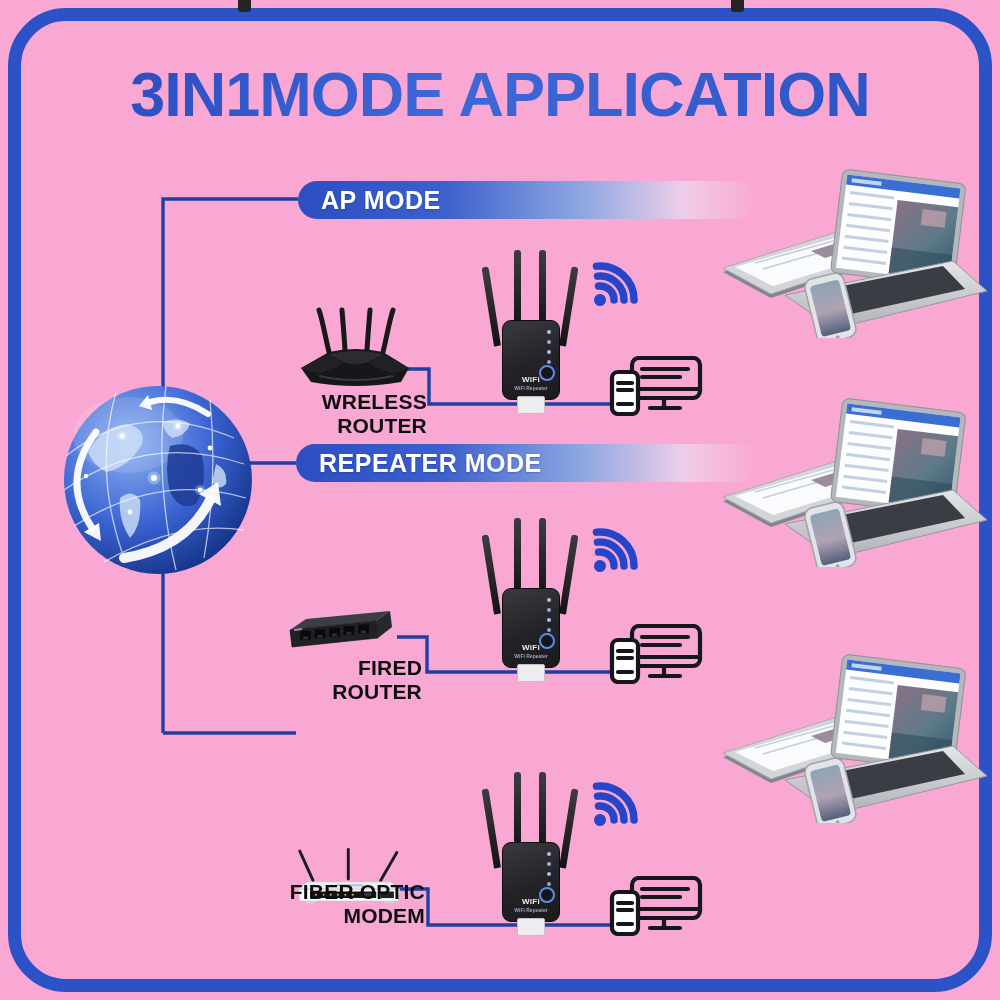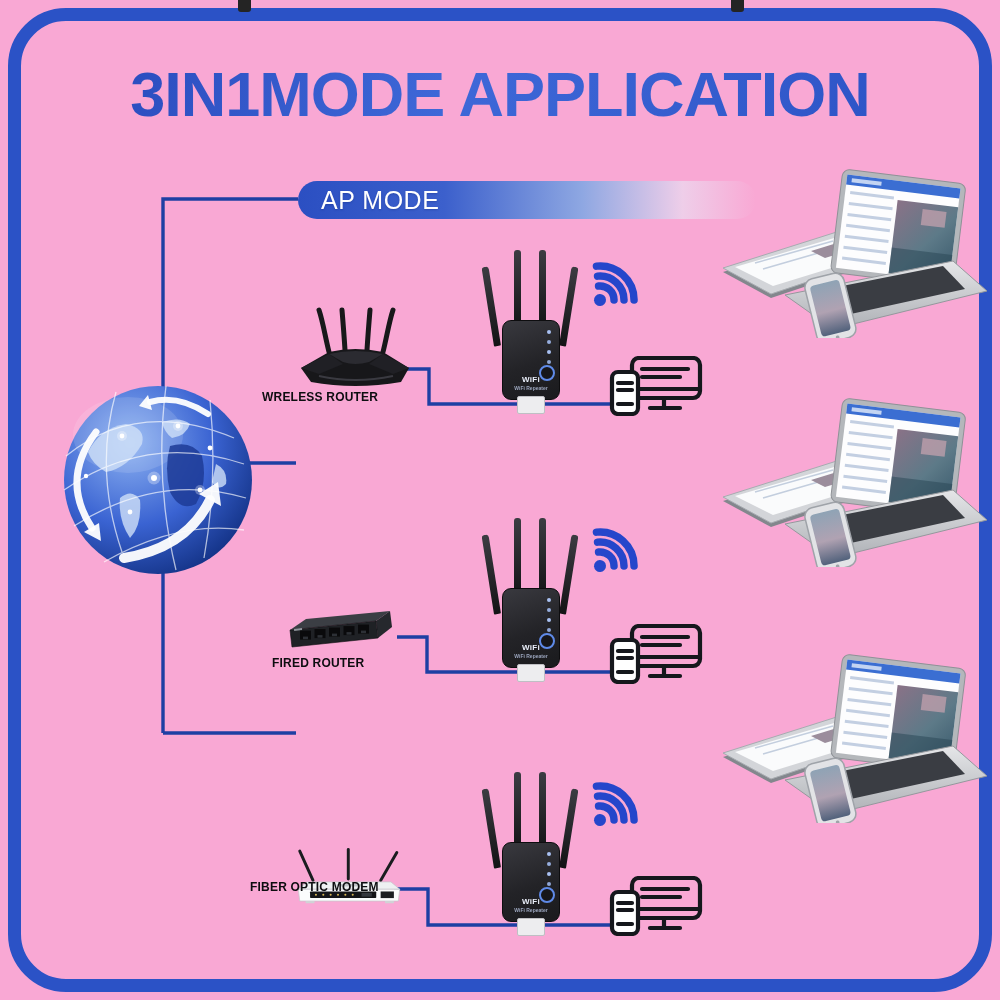--- a/index.html
+++ b/index.html
@@ -29,28 +29,28 @@
   .connector{position:absolute;left:0;top:0;z-index:1;}
   .connector path{stroke:var(--line-blue,#1e3fa3);stroke-width:3.4;fill:none;}
 
   
   .banner{
     position:absolute;height:38px;border-radius:19px;z-index:2;
     background:linear-gradient(90deg,var(--banner-blue,#2b4fc2) 0%,#3c60cc 32%,#8ea7e2 62%,rgba(230,237,250,.55) 84%,rgba(255,255,255,0) 100%);
   }
   .banner span{
     display:block;padding-left:23px;line-height:38px;color:#ffffff;
-    font-size:25px;font-weight:400;letter-spacing:.5px;
+    font-size:25px;font-weight:700;letter-spacing:.5px;
     text-shadow:0 1px 2px rgba(20,40,120,.35);
   }
 
   
   .dev-label{
-    position:absolute;text-align:left;color:#0d0d10;
-    font-size:12px;font-weight:700;letter-spacing:.2px;z-index:2;
+    position:absolute;text-align:right;color:#0d0d10;
+    font-size:21px;font-weight:700;letter-spacing:.2px;z-index:2;
   }
 
   
   .repeater{position:absolute;width:76px;height:164px;z-index:3;}
   .ant{position:absolute;width:7px;background:linear-gradient(#3c3c42,#131315);border-radius:3px 3px 1px 1px;}
   .ant.a1{left:22px;top:0;height:80px;}
   .ant.a2{left:47px;top:0;height:80px;}
   .ant.a3{left:2px;top:16px;height:80px;transform:rotate(-9deg);transform-origin:50% 100%;}
   .ant.a4{left:67px;top:16px;height:80px;transform:rotate(9deg);transform-origin:50% 100%;}
   .rep-body{
@@ -273,20 +273,23 @@
     <path d="M394,889 H428 V925 H618"></path>
   </svg>
 
   <svg class="glyph" style="left:58px;top:380px" width="200" height="200" viewBox="0 0 200 200">
       <use href="#g-globe"></use>
     </svg>
 
   <div class="banner" style="left:298px;top:181px;width:458px">
     <span>AP MODE</span>
   </div>
+  <div class="banner" style="left:296px;top:444px;width:462px">
+    <span>REPEATER MODE</span>
+  </div>
 
   <svg class="glyph" style="left:295px;top:306px" width="120" height="86" viewBox="0 0 120 86">
       <use href="#g-router"></use>
     </svg>
   <div class="dev-label" style="left:262px;top:390px;width:165px">WRELESS ROUTER</div>
 
   <div class="repeater" style="left:492px;top:250px">
     <div class="ant a1"></div>
     <div class="ant a2"></div>
     <div class="ant a3"></div>

